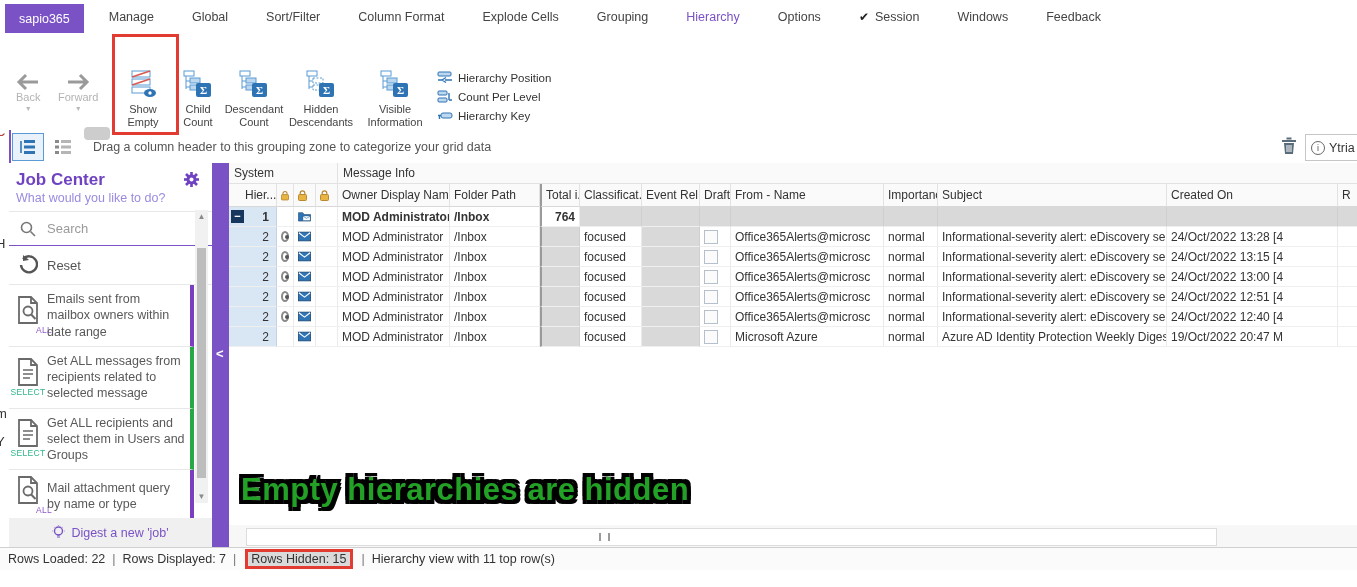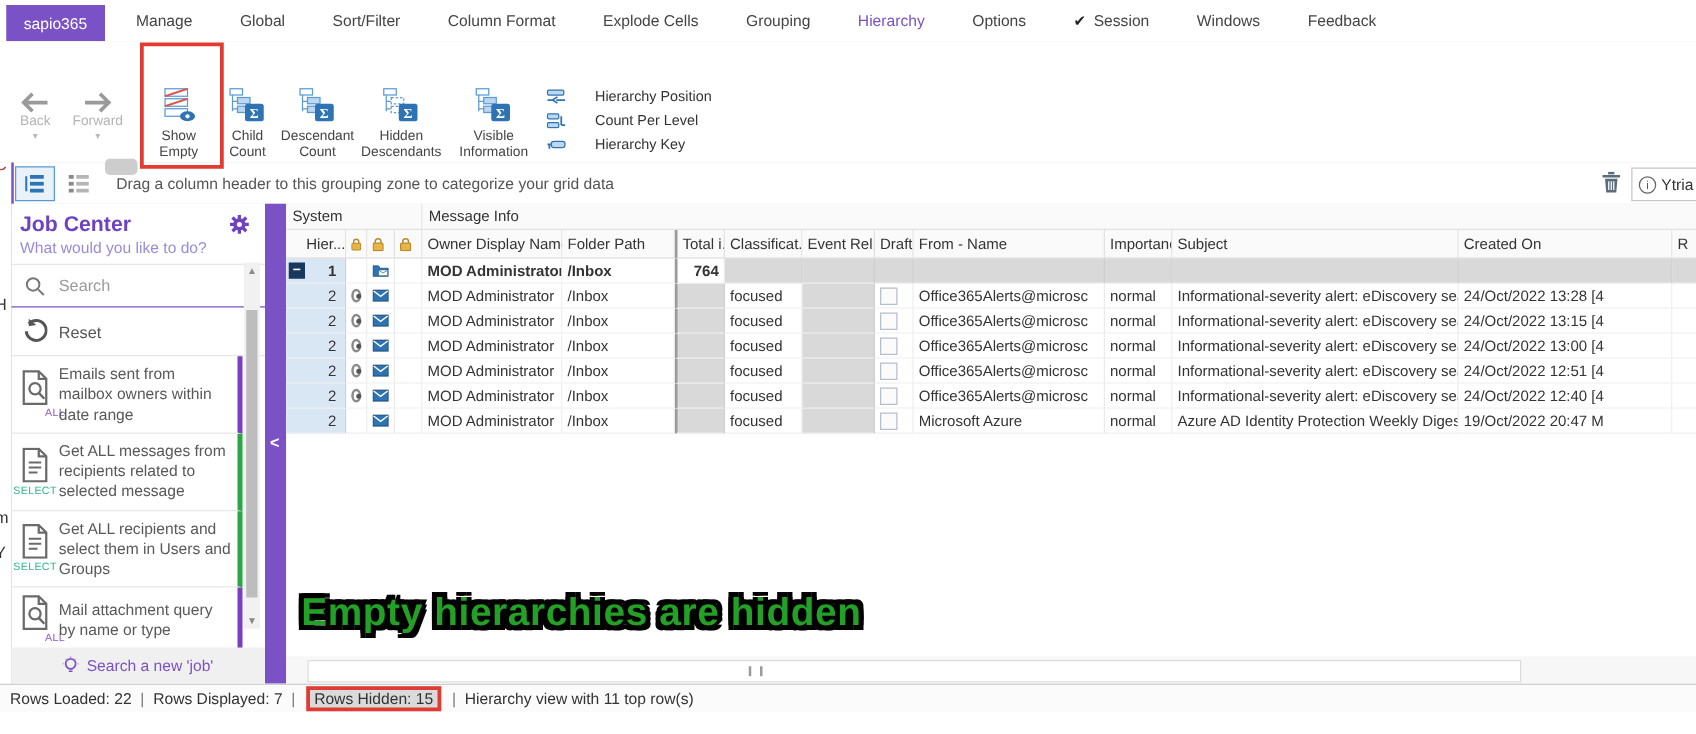--- a/index.html
+++ b/index.html
@@ -22,21 +22,21 @@
 
   
   #ribbon{left:0;top:33px;width:1357px;height:97px;background:#fff;border-bottom:1px solid #d9d9d9;}
   .rb-big{position:absolute;top:36px;display:flex;flex-direction:column;align-items:center;font-size:11px;color:#444;text-align:center;line-height:1.2;}
   .rb-big .ico{height:34px;display:flex;align-items:flex-start;justify-content:center;}
   .rb-nav{position:absolute;top:40px;display:flex;flex-direction:column;align-items:center;color:#b3b3b3;font-size:11px;}
   .rb-nav .arrow{font-size:0;}
   .rb-caret{color:#b9b9b9;font-size:8px;margin-top:1px;}
   .rb-group-label{position:absolute;top:111px;font-size:10.5px;color:#8a8a8a;text-align:center;}
   .rb-small{position:absolute;left:437px;top:38px;display:flex;flex-direction:column;gap:6px;}
-  .rb-small-item{display:flex;align-items:center;gap:23px;font-size:11.5px;color:#333;white-space:nowrap;}
+  .rb-small-item{display:flex;align-items:center;gap:5px;font-size:11.5px;color:#333;white-space:nowrap;}
   #red-box-ribbon{left:112px;top:34px;width:61px;height:95px;border:3px solid #e23c32;z-index:5;pointer-events:none;}
   #annotation-tab{left:84px;top:127px;width:26px;height:13px;background:#cdcdcd;border-radius:4px;z-index:4;}
 
   
   #groupbar{left:9px;top:130px;width:1348px;height:33px;background:#fff;border-bottom:1px solid #d9d9d9;display:flex;align-items:center;}
   .toggle{width:30px;height:26px;border:1px solid transparent;display:flex;align-items:center;justify-content:center;margin-left:3px;}
   .toggle.active{border:1px solid #5b9bd5;background:#e9f2fb;}
   #drag-text{margin-left:14px;font-size:12.5px;color:#555;}
   #view-box{position:absolute;left:1296px;top:4px;width:70px;height:25px;border:1px solid #c6c6c6;background:#fff;display:flex;align-items:center;gap:4px;padding-left:5px;overflow:hidden;font-size:12.5px;color:#333;white-space:nowrap;}
   .info-circle{width:12px;height:12px;border:1px solid #666;border-radius:50%;font-size:9px;color:#555;display:flex;align-items:center;justify-content:center;flex:0 0 auto;}
@@ -438,21 +438,21 @@
     <div id="sb-thumb"></div>
     <span class="sarr" style="bottom:0">▼</span>
   </div>
 
   <div id="sb-footer">
     <svg width="13" height="15" viewBox="0 0 13 15">
       <circle cx="6.5" cy="6" r="4" fill="none" stroke="#7a52c5" stroke-width="1.4"></circle>
       <path d="M5 10 h3 M5 12 h3" stroke="#7a52c5" stroke-width="1.2"></path>
       <path d="M6.5 0 v1.5 M1 6 H0 M13 6 h-1 M2.5 2 l1 1 M10.5 2 l-1 1" stroke="#b39ddb" stroke-width="1.2"></path>
     </svg>
-    <span>Search a new 'job'</span>
+    <span>Digest a new 'job'</span>
   </div>
 </div>
 
 <div class="abs" id="splitter">
   <span class="chev">&lt;</span>
 </div>
 
 <div class="abs" id="grid">
   <div id="band-row">
       <div class="b-cell" style="width: 109px;">

